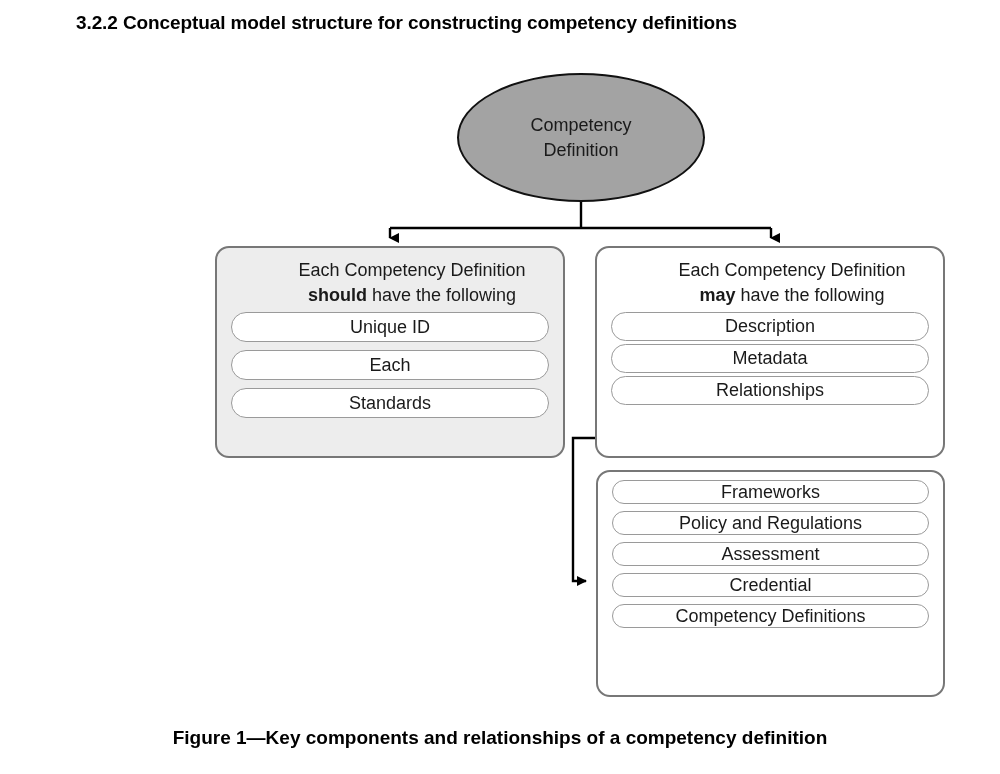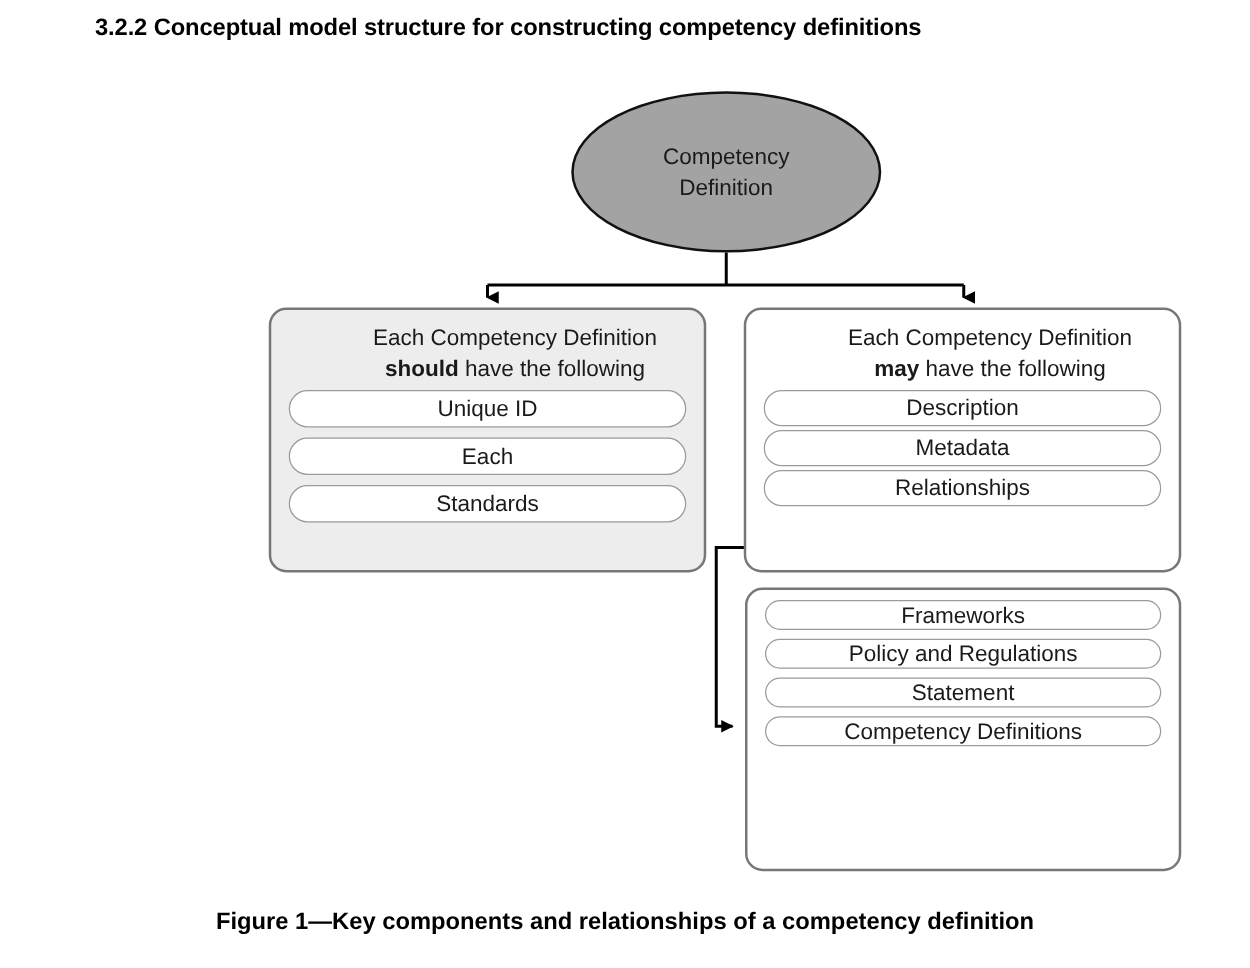--- a/index.html
+++ b/index.html
@@ -197,20 +197,21 @@
       <div class="row-box">Description</div>
       <div class="row-box">Metadata</div>
       <div class="row-box">Relationships</div>
     </div>
   </div>
 
   <div class="panel plain" id="panel-relationships" style="left:596px; top:470px; width:349px; height:227px;">
     <div class="row-list">
       <div class="row-box">Frameworks</div>
       <div class="row-box">Policy and Regulations</div>
-      <div class="row-box">Statement</div>
+      <div class="row-box">Assessment</div>
+      <div class="row-box">Credential</div>
       <div class="row-box">Competency Definitions</div>
     </div>
   </div>
 
   <div class="figure-caption">Figure 1—Key components and relationships of a competency definition</div>
 
 </div>
 
 </body></html>

